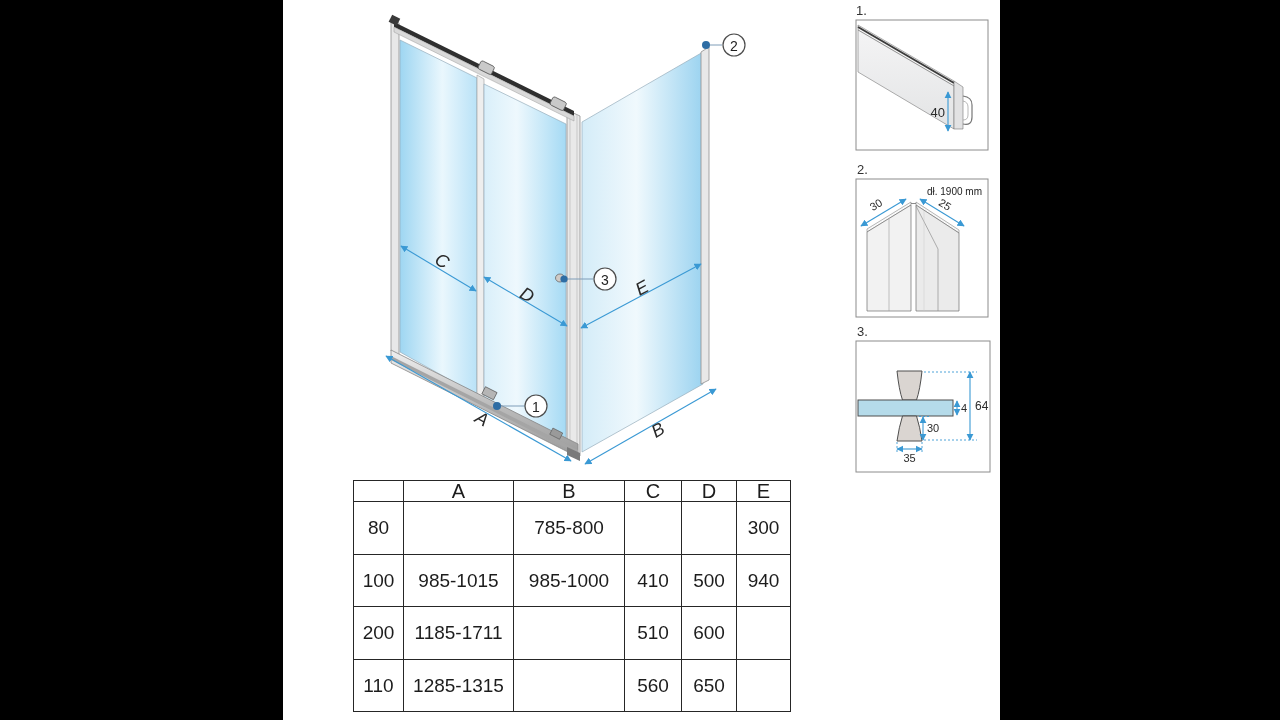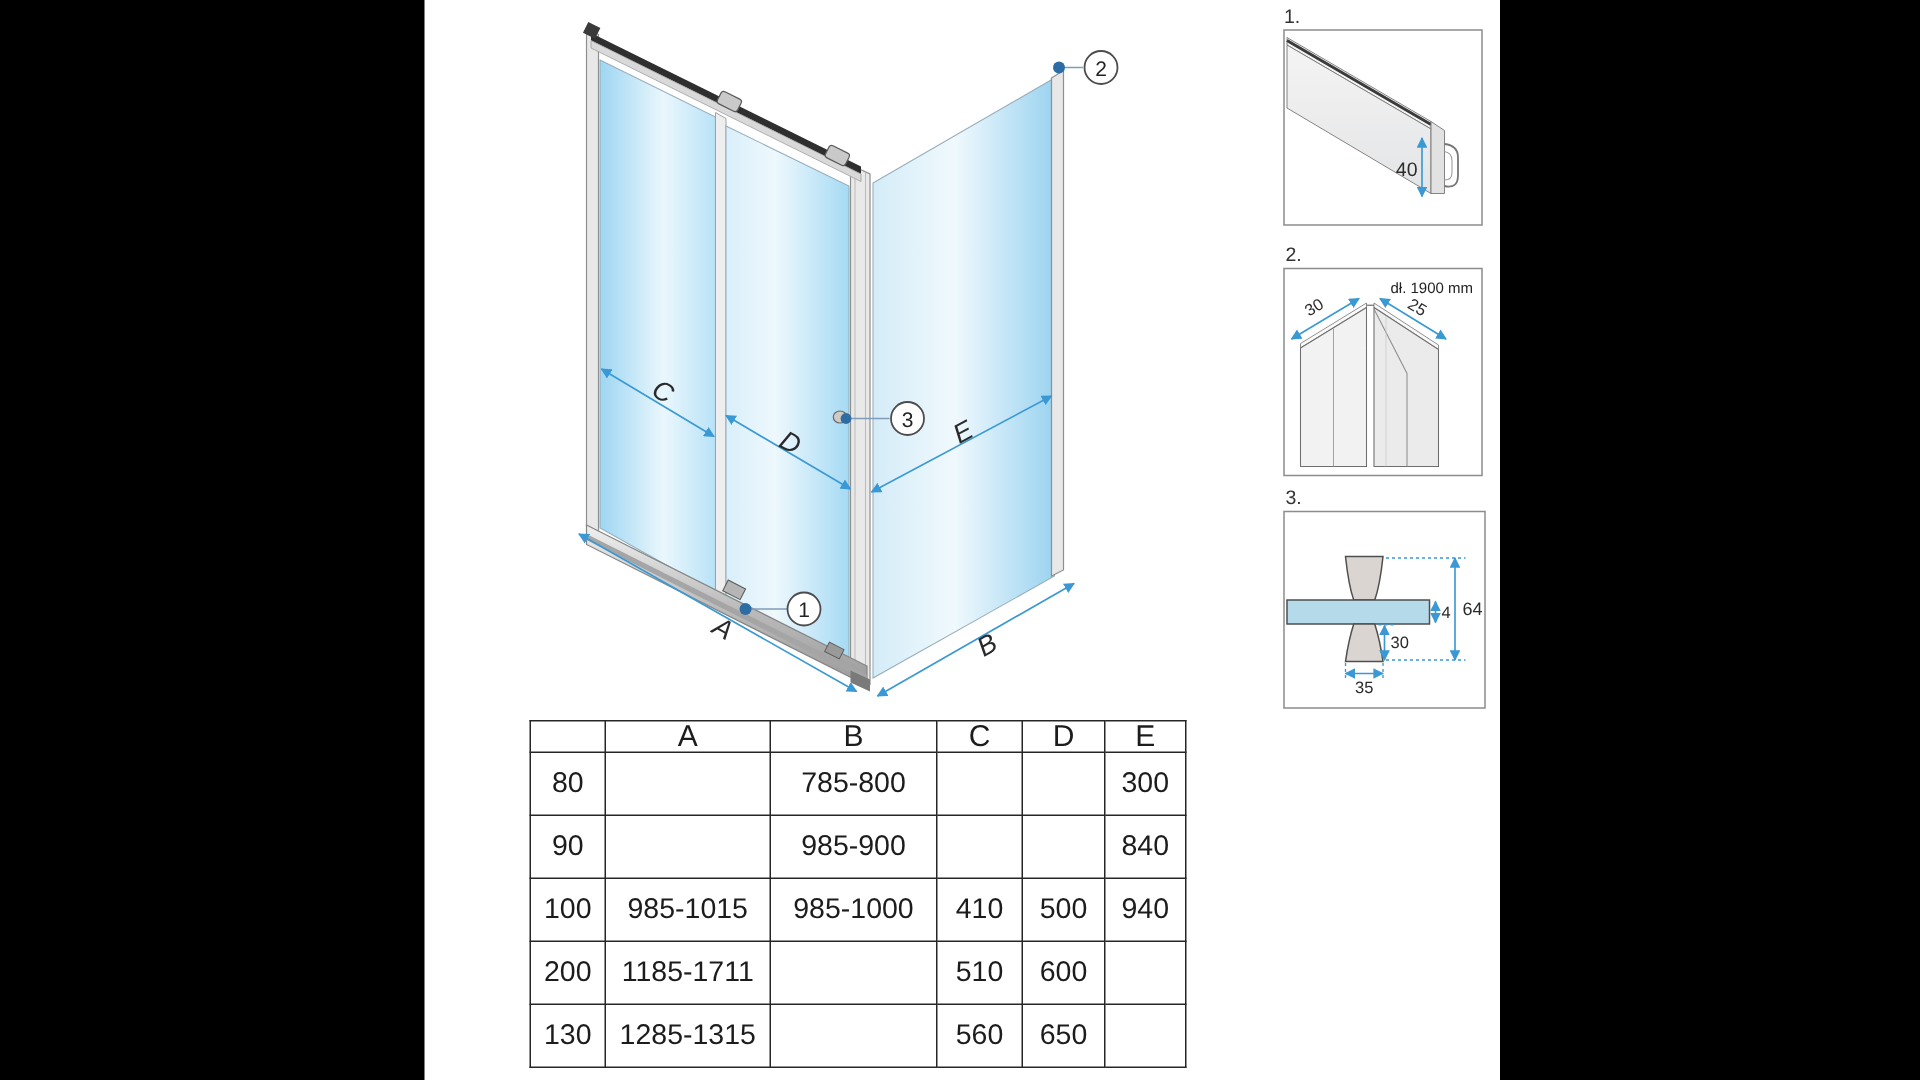--- a/index.html
+++ b/index.html
@@ -204,45 +204,37 @@
     <tbody>
       <tr>
           <td>80</td>
           <td></td>
           <td>785-800</td>
           <td></td>
           <td></td>
           <td>300</td>
         </tr>
       <tr>
-          <td>90</td>
-          <td></td>
-          <td>985-900</td>
-          <td></td>
-          <td></td>
-          <td>840</td>
-        </tr>
-      <tr>
           <td>100</td>
           <td>985-1015</td>
           <td>985-1000</td>
           <td>410</td>
           <td>500</td>
           <td>940</td>
         </tr>
       <tr>
           <td>200</td>
           <td>1185-1711</td>
           <td></td>
           <td>510</td>
           <td>600</td>
           <td></td>
         </tr>
       <tr>
-          <td>130</td>
+          <td>110</td>
           <td>1285-1315</td>
           <td></td>
           <td>560</td>
           <td>650</td>
           <td></td>
         </tr>
     </tbody>
   </table>
 
 </div>

